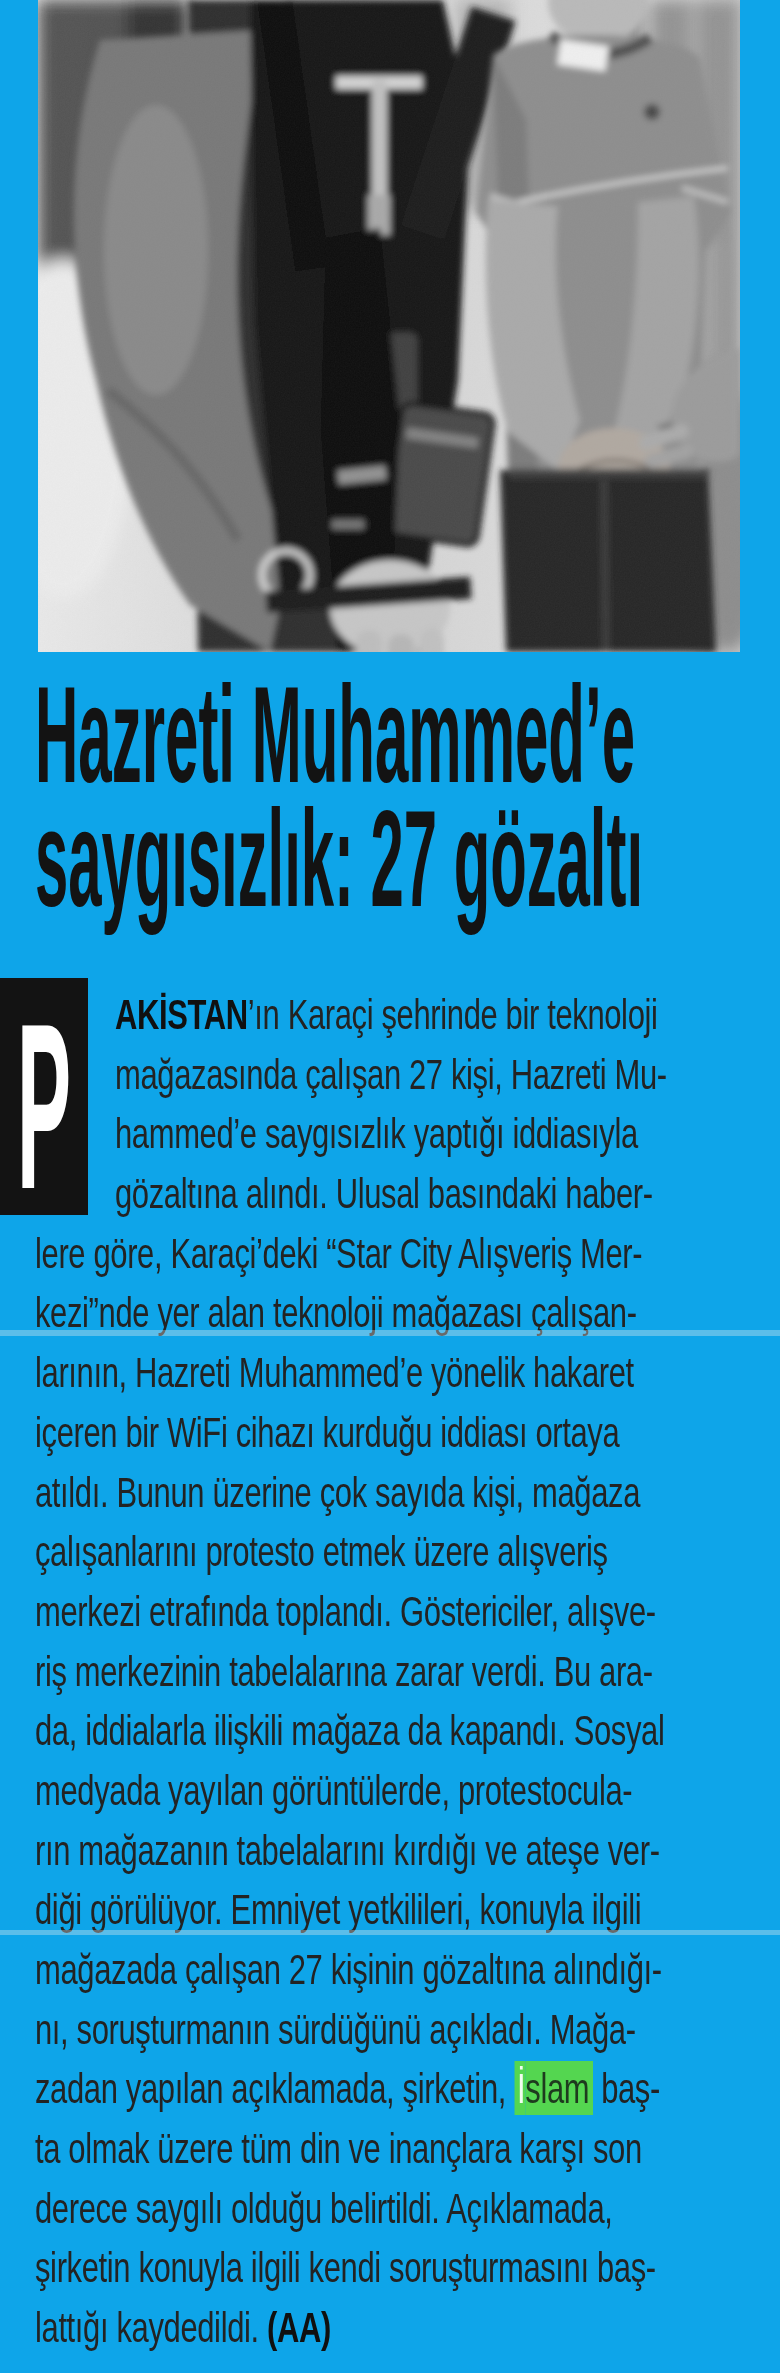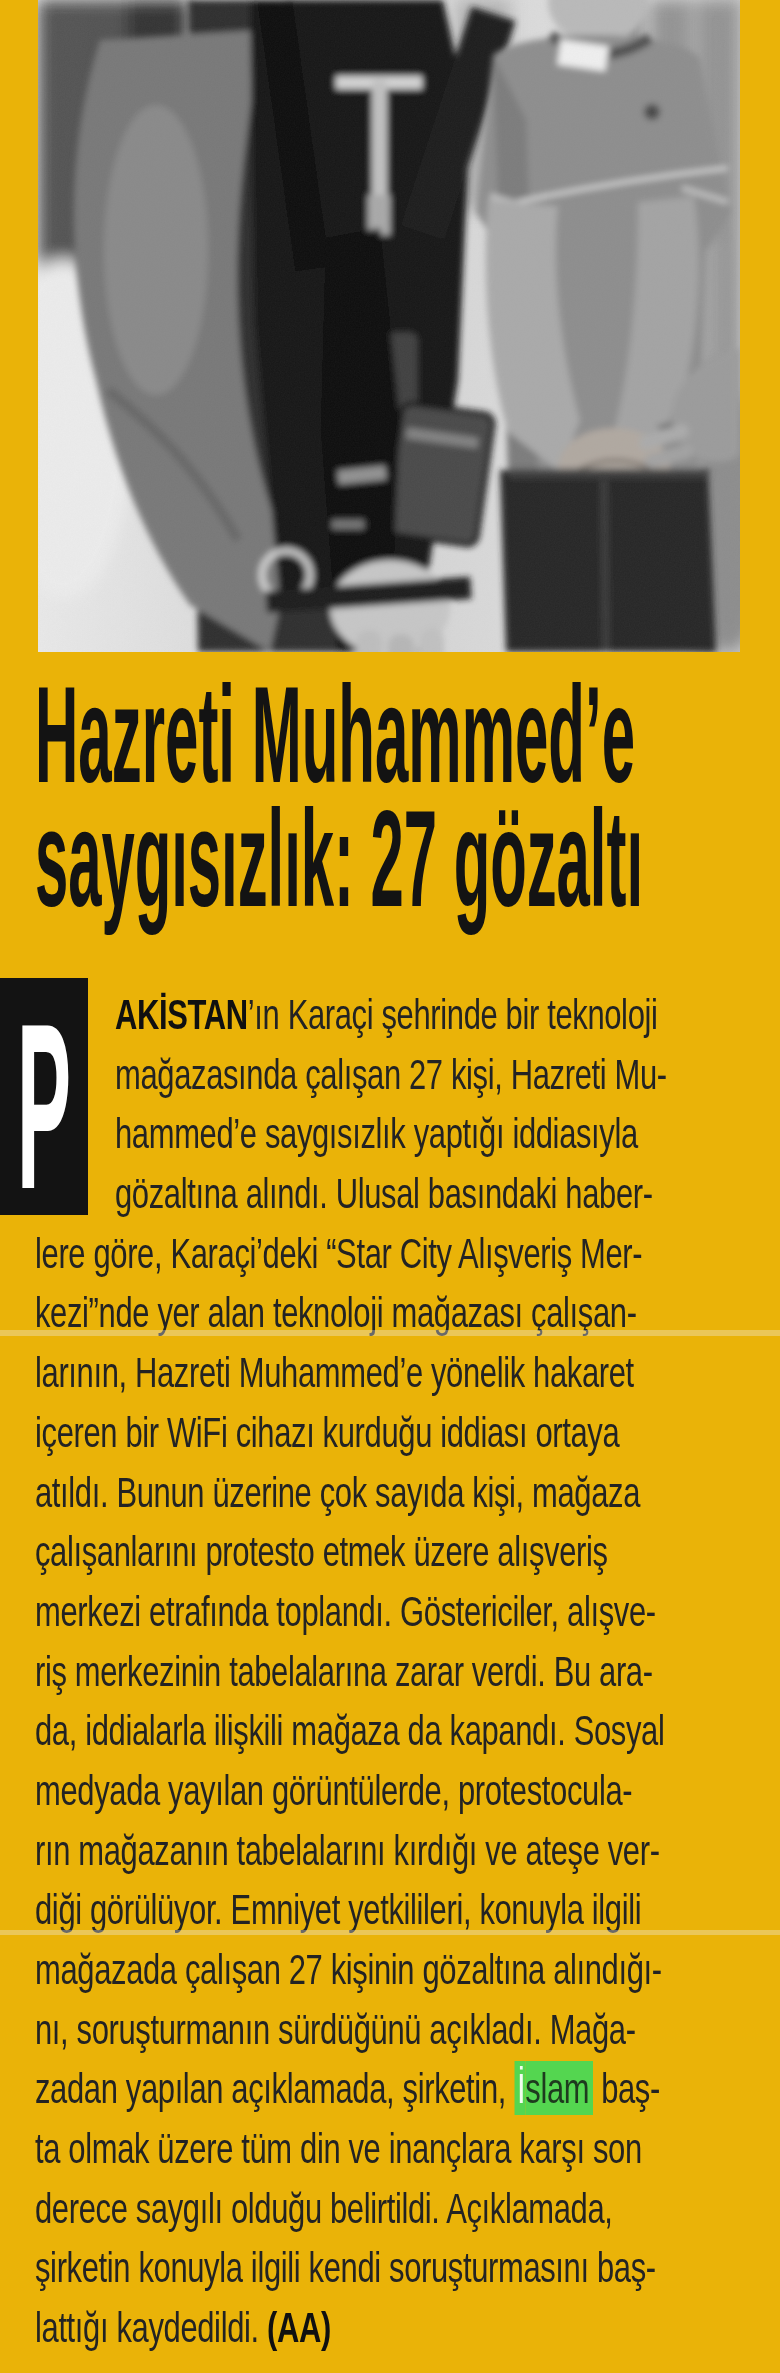--- a/index.html
+++ b/index.html
@@ -1,18 +1,18 @@
 <!DOCTYPE html>
 <html><head>
 <meta charset="utf-8">
 <style>
   html,body { margin:0; padding:0; background:#ffffff; }
   .page {
     position:relative; width:780px; height:2373px;
-    background:#eab308; overflow:hidden;
+    background:#0ea5e9; overflow:hidden;
     font-family:"Liberation Sans", sans-serif;
   }
   
   .photo-wrap { position:absolute; left:38px; top:0; width:702px; height:652px; }
   
   .headline-svg { position:absolute; left:35px; top:660px; }
   
   .dropcap {
     position:absolute; left:0; top:978px; width:88px; height:237px;
     background:#131313;

